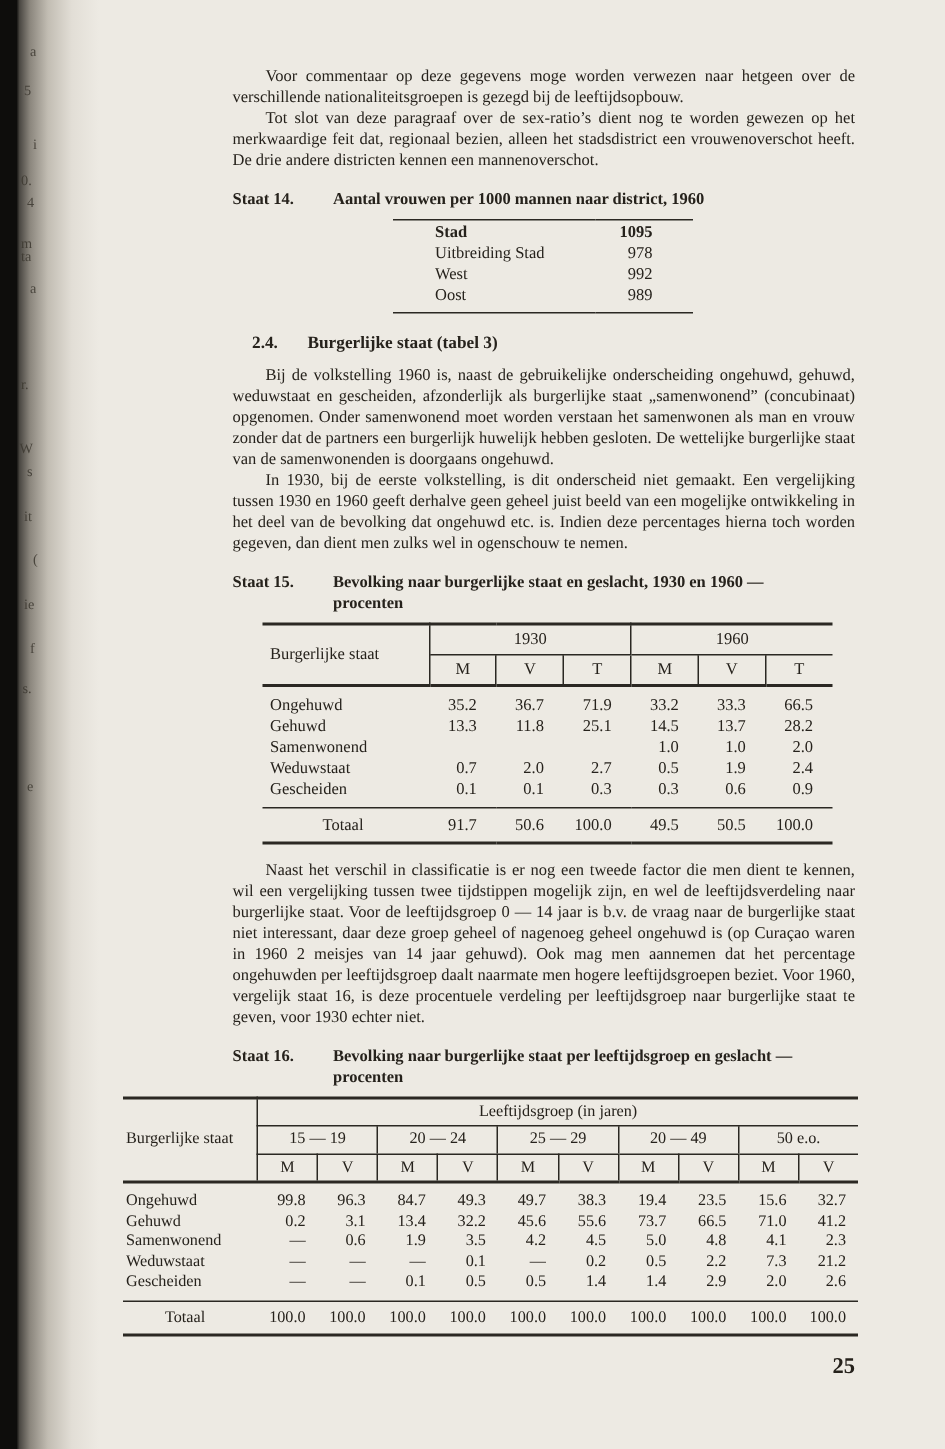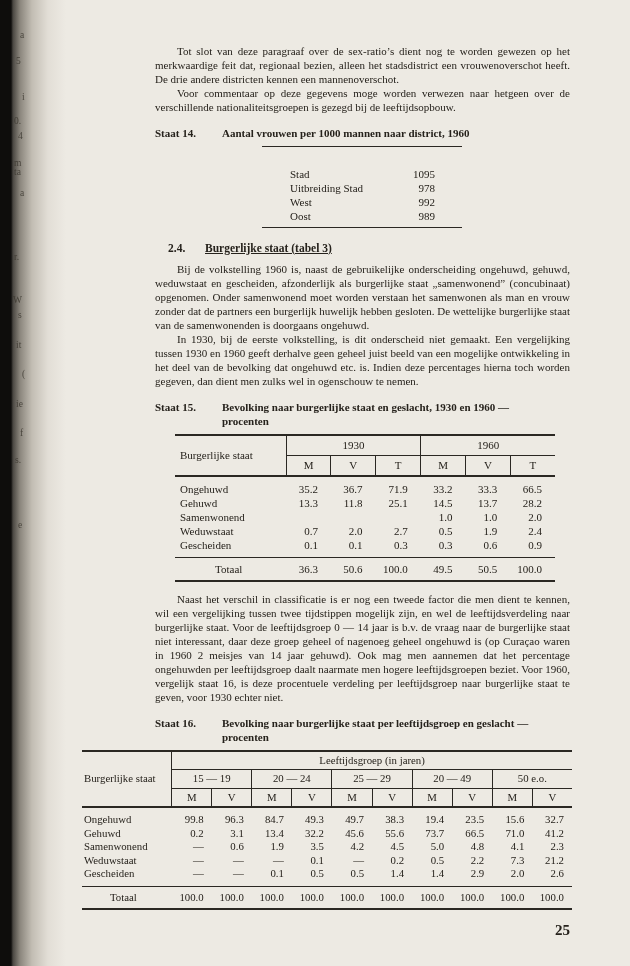--- a/index.html
+++ b/index.html
@@ -10,31 +10,31 @@
     color:#26221c;
   }
   .edge-fragments{position:absolute;left:0;top:0;width:44px;height:100%;}
   .edge-fragments span{position:absolute;font-size:9.5px;color:#3c3830;opacity:.85;}
   .content{position:absolute;left:155px;top:44px;width:415px;}
   p.body{margin:0;font-size:11px;line-height:14px;text-align:justify;text-indent:22px;}
   .staat-head{display:flex;font-weight:bold;font-size:11px;line-height:14px;margin:12px 0 6px;}
   .staat-label{flex:0 0 67px;}
   .staat-title{flex:1;}
   .tline{display:block;}
-  .section-head{font-weight:bold;font-size:11.5px;line-height:15px;margin:13px 0 6px;padding-left:13px;text-decoration:underline;}
+  .section-head{font-weight:bold;font-size:11.5px;line-height:15px;margin:13px 0 6px;padding-left:13px;}
   .section-num{display:inline-block;min-width:23px;margin-right:14px;}
   table{border-collapse:collapse;color:inherit;}
   th,td{padding:0;font-weight:normal;}
   .num{text-align:right;}
   
   .t14{width:200px;margin:3px 0 8px 107px;font-size:11px;line-height:14px;
        border-top:1.5px solid #2b2823;border-bottom:1.5px solid #2b2823;}
   .t14 td.rowlabel{padding-left:28px;}
   .t14 td.num{padding-right:27px;}
-  .t14 tr:first-child td{padding-top:20px;}
+  .t14 tr:first-child td{padding-top:1px;font-weight:bold;}
   .t14 tr:last-child td{padding-bottom:3.5px;}
   
   .t15{width:380px;margin:2px 0 10px 20px;font-size:11px;line-height:14px;
        border-top:2px solid #2b2823;border-bottom:2px solid #2b2823;}
   .t15 .stub{width:110px;text-align:left;padding-left:5px;vertical-align:middle;
        border-right:1px solid #2b2823;border-bottom:2px solid #2b2823;}
   .t15 .grp{text-align:center;padding:2.5px 0;border-bottom:1px solid #2b2823;}
   .t15 .grp + .grp{border-left:1px solid #2b2823;}
   .t15 .mvt{width:45px;text-align:center;padding:2.5px 0;
        border-left:1px solid #2b2823;border-bottom:2px solid #2b2823;}
@@ -84,22 +84,22 @@
       <span style="top: 340px; left: 16px;">it</span>
       <span style="top: 369px; left: 22px;">(</span>
       <span style="top: 399px; left: 16px;">ie</span>
       <span style="top: 428px; left: 20px;">f</span>
       <span style="top: 455px; left: 15px;">s.</span>
       <span style="top: 520px; left: 18px;">e</span>
     </div>
 
   <div class="content">
 
+    <p class="body">Voor commentaar op deze gegevens moge worden verwezen naar hetgeen over de verschillende nationaliteitsgroepen is gezegd bij de leeftijdsopbouw.</p>
     <p class="body">Tot slot van deze paragraaf over de sex-ratio’s dient nog te worden gewezen op het merkwaardige feit dat, regionaal bezien, alleen het stadsdistrict een vrouwenoverschot heeft. De drie andere districten kennen een mannenoverschot.</p>
-    <p class="body">Voor commentaar op deze gegevens moge worden verwezen naar hetgeen over de verschillende nationaliteitsgroepen is gezegd bij de leeftijdsopbouw.</p>
 
     <div class="staat-head">
       <span class="staat-label">Staat 14.</span>
       <span class="staat-title">Aantal vrouwen per 1000 mannen naar district, 1960</span>
     </div>
 
     <table class="t14">
       <tbody>
           <tr>
             <td class="rowlabel">Stad</td>
@@ -194,21 +194,21 @@
             <td class="num">0.1</td>
             <td class="num">0.3</td>
             <td class="num">0.3</td>
             <td class="num">0.6</td>
             <td class="num">0.9</td>
           </tr>
         </tbody>
       <tfoot>
         <tr>
           <td class="rowlabel">Totaal</td>
-        <td class="num">36.3</td>
+        <td class="num">91.7</td>
             <td class="num">50.6</td>
             <td class="num">100.0</td>
             <td class="num">49.5</td>
             <td class="num">50.5</td>
             <td class="num">100.0</td>
           </tr>
       </tfoot>
     </table>
 
     <p class="body">Naast het verschil in classificatie is er nog een tweede factor die men dient te kennen, wil een vergelijking tussen twee tijdstippen mogelijk zijn, en wel de leeftijdsverdeling naar burgerlijke staat. Voor de leeftijdsgroep 0 — 14 jaar is b.v. de vraag naar de burgerlijke staat niet interessant, daar deze groep geheel of nagenoeg geheel ongehuwd is (op Curaçao waren in 1960 2 meisjes van 14 jaar gehuwd). Ook mag men aannemen dat het percentage ongehuwden per leeftijdsgroep daalt naarmate men hogere leeftijdsgroepen beziet. Voor 1960, vergelijk staat 16, is deze procentuele verdeling per leeftijdsgroep naar burgerlijke staat te geven, voor 1930 echter niet.</p>

